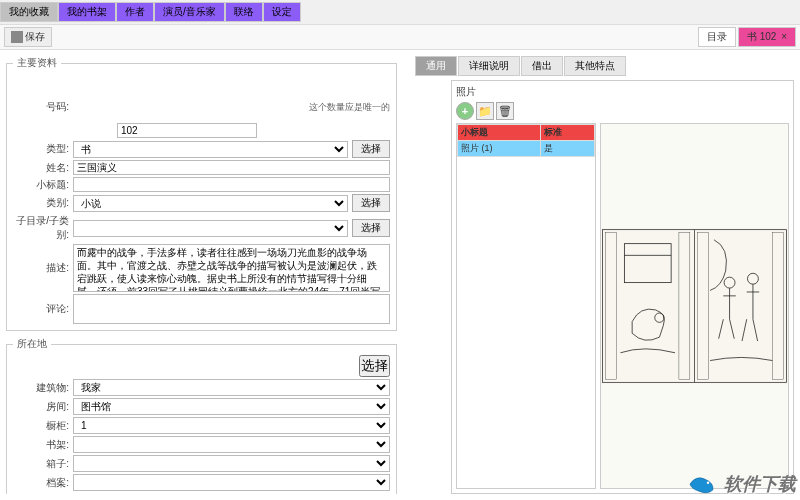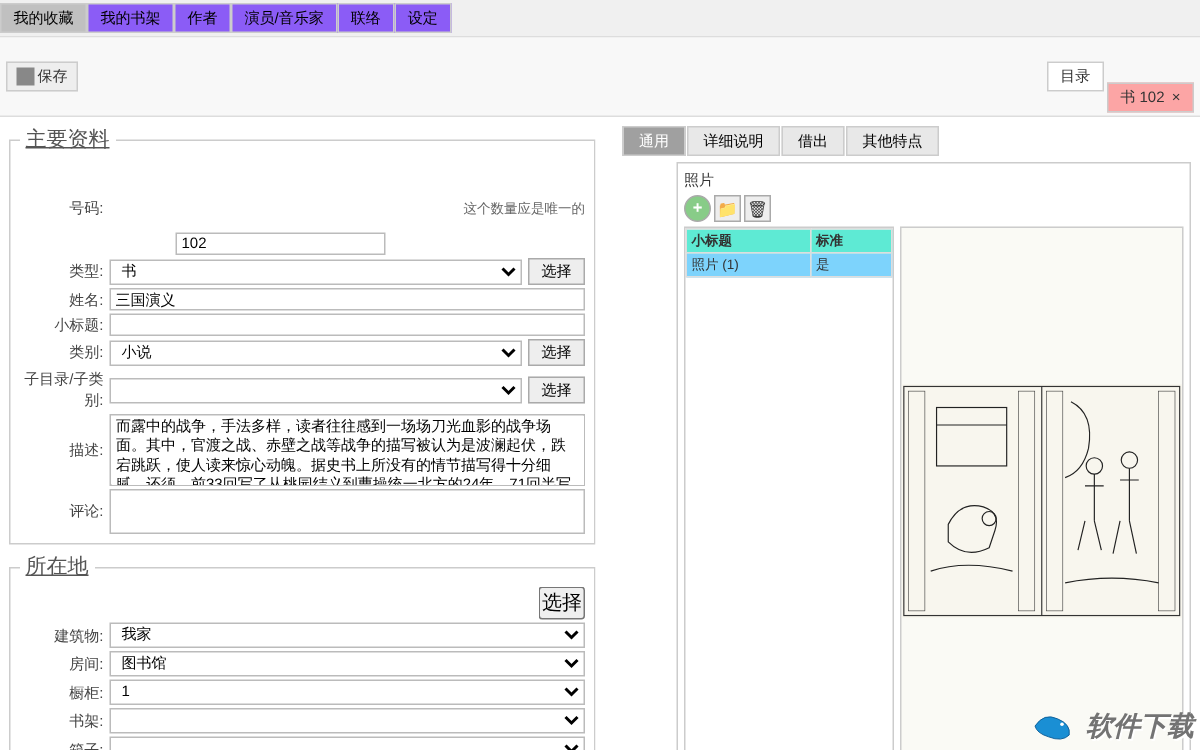--- a/index.html
+++ b/index.html
@@ -6,46 +6,46 @@
 body { background: #f5f5f5; font-size: 11px; color: #333; }
 .app { width: 800px; height: 500px; background: #fff; position: relative; overflow: hidden; }
 .topnav { display: flex; justify-content: flex-start; gap: 0; padding: 2px 0; background: #f0f0f0; border-bottom: 1px solid #ddd; }
 .topnav button { font-size: 10px; padding: 2px 8px; background: #8b5cf6; border: 1px solid #ccc; cursor: pointer; }
 .topnav button.active { background: #c0c0c0; }
 .tabbar { display: flex; align-items: center; padding: 2px 4px; background: #f8f8f8; border-bottom: 1px solid #ddd; }
 .tabbar .savebtn { display: flex; align-items: center; gap: 2px; padding: 2px 6px; background: #eee; border: 1px solid #ccc; font-size: 10px; }
 .tabbar .savebtn .ico { width: 12px; height: 12px; background: #888; }
 .tabbar .spacer { flex: 1; }
 .tabbar .tab { font-size: 10px; padding: 2px 8px; background: #fff; border: 1px solid #ccc; margin-left: 2px; }
-.tabbar .tab.active { background: #fca5a5; margin-top: 28px; }
+.tabbar .tab.active { background: #ec4899; }
 .tabbar .close { margin-left: 2px; font-size: 10px; cursor: pointer; }
 .main { display: flex; padding: 6px; gap: 6px; height: calc(100% - 50px); }
 .leftcol { flex: 1; display: flex; flex-direction: column; gap: 6px; overflow: hidden; }
 .rightcol { flex: 1; display: flex; flex-direction: column; }
 fieldset { border: 1px solid #ccc; padding: 4px 6px; }
-legend { font-size: 14px; padding: 0 4px; color: #555; text-decoration: underline; }
+legend { font-size: 10px; padding: 0 4px; color: #555; }
 .row { display: flex; align-items: center; margin: 2px 0; gap: 4px; justify-content: space-between; }
 .row label { width: 56px; text-align: right; font-size: 10px; color: #444; }
 .row input[type=text], .row select, .row textarea { flex: 1; font-size: 10px; padding: 1px 3px; border: 1px solid #bbb; background: #fff; }
 .row textarea { height: 48px; resize: none; font-family: inherit; line-height: 1.3; }
 .row .note { font-size: 9px; color: #666; margin-left: 4px; }
 .row .btn { font-size: 10px; padding: 1px 8px; background: #eee; border: 1px solid #aaa; cursor: pointer; }
 .subtabs { display: flex; gap: 1px; margin-bottom: 4px; margin-left: 12px; }
 .subtabs button { font-size: 10px; padding: 2px 10px; background: #e8e8e8; border: 1px solid #ccc; cursor: pointer; }
 .subtabs button.active { background: #a0a0a0; color: #fff; }
 .photosec { border: 1px solid #ccc; flex: 1; display: flex; flex-direction: column; padding: 4px; margin-left: 48px; }
 .photosec .hdr { font-size: 10px; margin-bottom: 3px; }
 .phototools { display: flex; gap: 2px; margin-bottom: 3px; }
 .phototools .tbtn { width: 18px; height: 18px; border: 1px solid #aaa; background: #eee; display: flex; align-items: center; justify-content: center; cursor: pointer; }
 .phototools .tbtn.add { background: #8c8; border-radius: 50%; color: #fff; font-weight: bold; }
 .photobody { display: flex; gap: 4px; flex: 1; }
 .photolist { width: 140px; border: 1px solid #ccc; font-size: 9px; }
 .photolist table { width: 100%; border-collapse: collapse; }
 .photolist th, .photolist td { border: 1px solid #ddd; padding: 1px 3px; text-align: left; font-size: 9px; }
-.photolist th { background: #5eead4; }
+.photolist th { background: #ef4444; }
 .photolist tr.sel td { background: #7dd3fc; }
 .photoview { flex: 1; border: 1px solid #ccc; background: #fafaf5; position: relative; overflow: hidden; }
 .art { width: 100%; height: 100%; }
 .watermark { position: absolute; bottom: 4px; right: 4px; display: flex; align-items: center; gap: 4px; }
 .watermark .logo { width: 36px; height: 24px; }
 .watermark .txt { font-size: 18px; font-weight: bold; color: #737373; font-style: italic; text-shadow: 1px 1px 0 #fff; }
 .locbtn { display: flex; justify-content: flex-end; margin-bottom: 2px; }
 </style>
 </head>
 <body>

